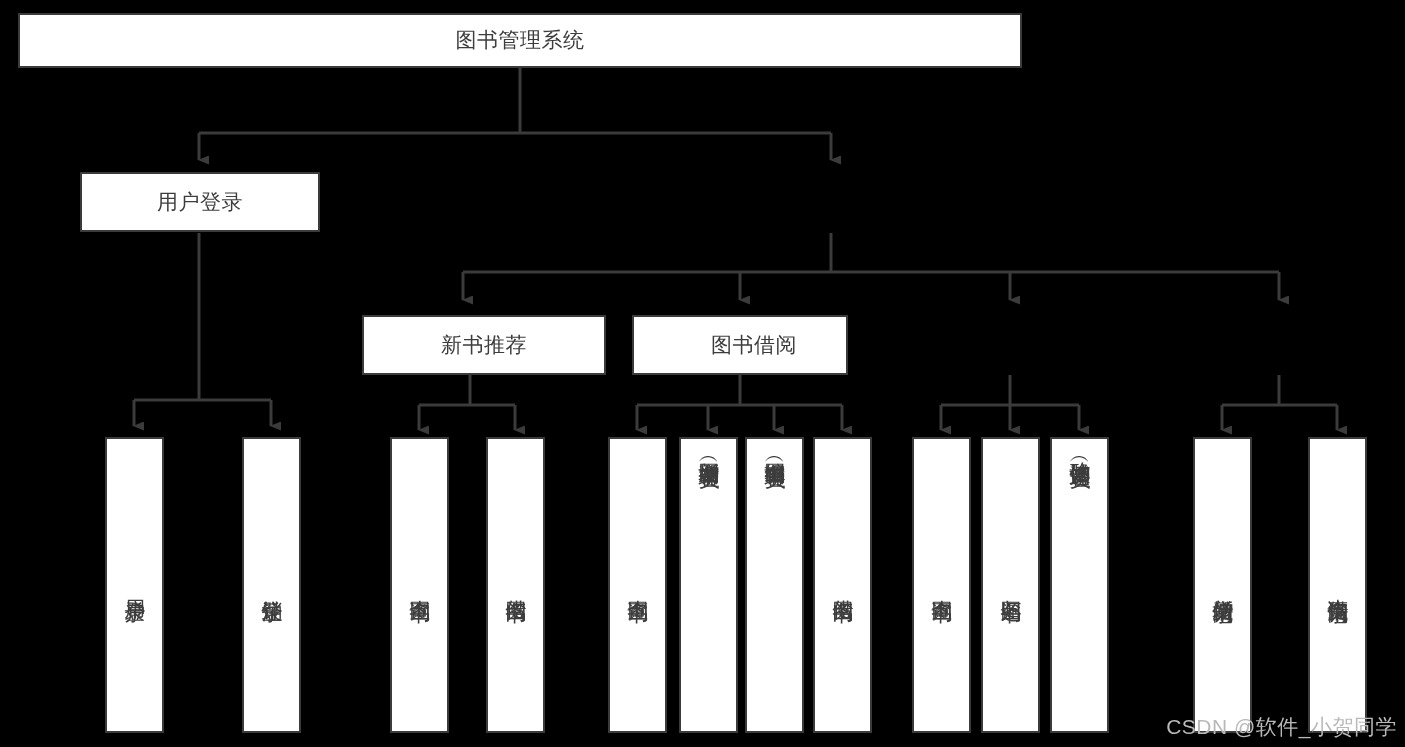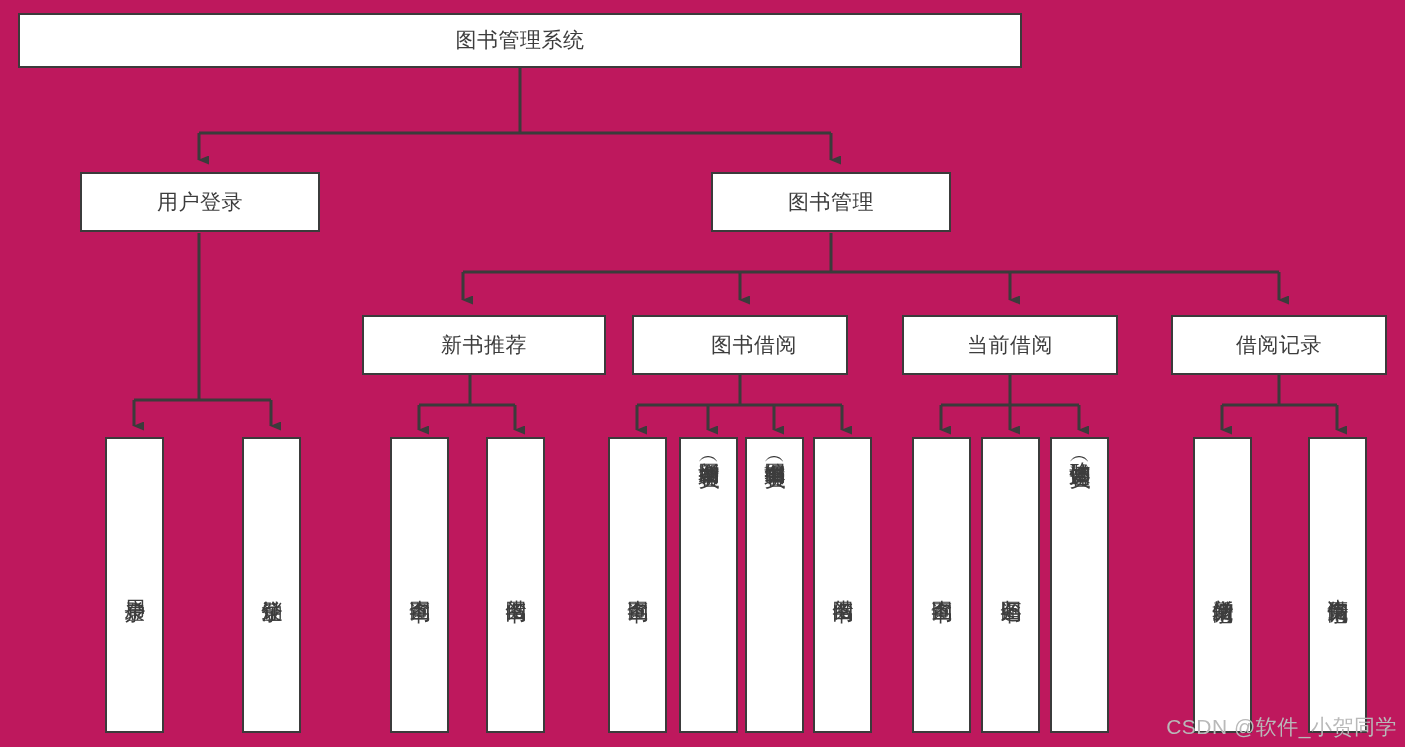--- a/index.html
+++ b/index.html
@@ -11,21 +11,21 @@
     width: 1405px;
     height: 747px;
     font-family: "Liberation Sans", sans-serif;
     overflow: hidden;
     position: relative;
   }
   #diagram-root {
     position: relative;
     width: 1405px;
     height: 747px;
-    background: #be185d;
+    background: #000000;
   }
   svg.connectors {
     position: absolute;
     left: 0;
     top: 0;
     width: 1405px;
     height: 747px;
     pointer-events: none;
   }
   .node {
@@ -127,35 +127,26 @@
     </g>
   </svg>
 
   <div class="node" style="left:18px; top:13px; width:1004px; height:55px;">
     <span class="label">图书管理系统</span>
   </div>
 
   <div class="node" style="left:80px; top:172px; width:240px; height:60px;">
     <span class="label">用户登录</span>
   </div>
-  <div class="node" style="left:711px; top:172px; width:240px; height:60px;">
-    <span class="label">图书管理</span>
-  </div>
 
   <div class="node" style="left:362px; top:315px; width:244px; height:60px;">
     <span class="label">新书推荐</span>
   </div>
   <div class="node" style="left:632px; top:315px; width:216px; height:60px;padding-left:28px;">
     <span class="label">图书借阅</span>
-  </div>
-  <div class="node" style="left:902px; top:315px; width:216px; height:60px;">
-    <span class="label">当前借阅</span>
-  </div>
-  <div class="node" style="left:1171px; top:315px; width:216px; height:60px;">
-    <span class="label">借阅记录</span>
   </div>
 
   <div class="node vertical centered" style="left:105px; top:437px; width:59px; height:296px;">
     <span class="label">用户登录</span>
   </div>
   <div class="node vertical centered" style="left:242px; top:437px; width:59px; height:296px;">
     <span class="label">注销登录</span>
   </div>
 
   <div class="node vertical centered" style="left:390px; top:437px; width:59px; height:296px;">

